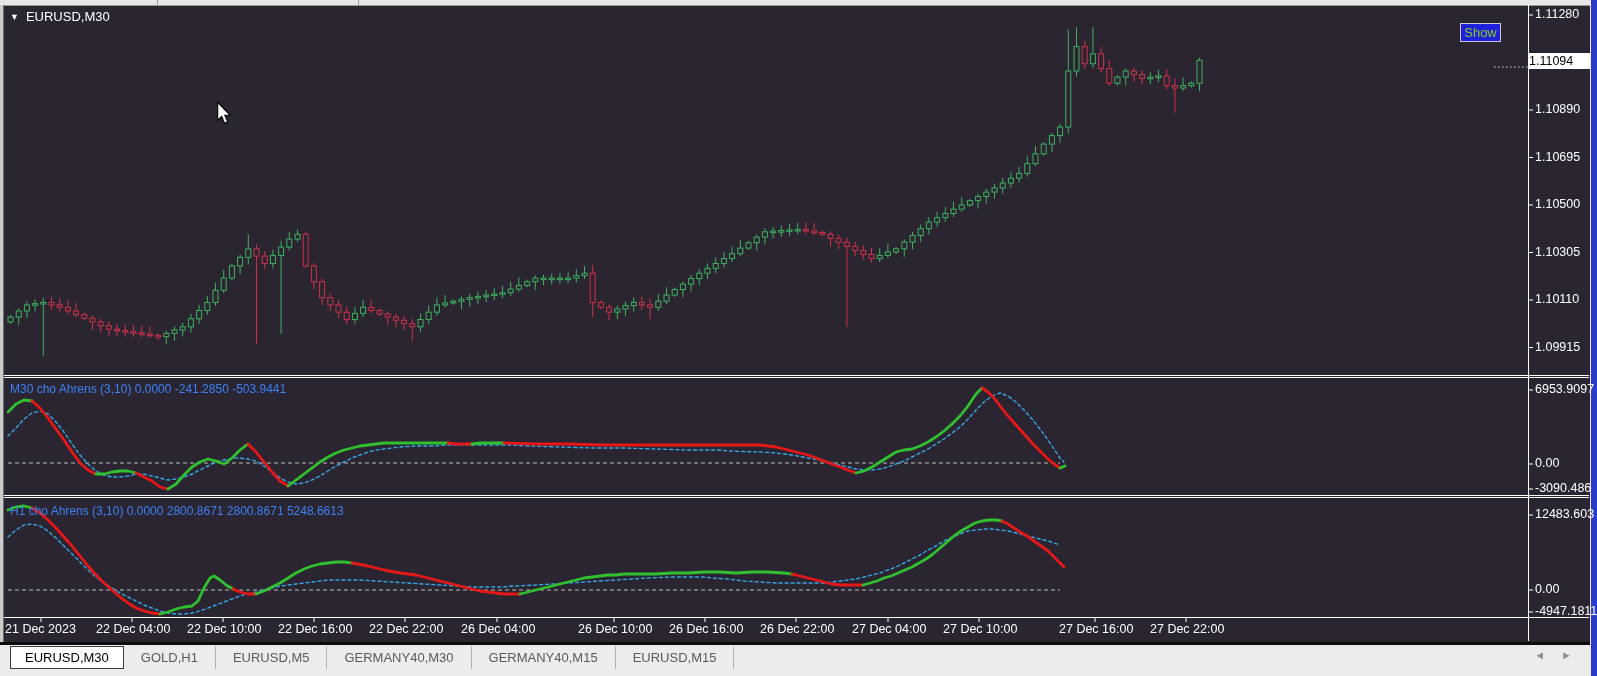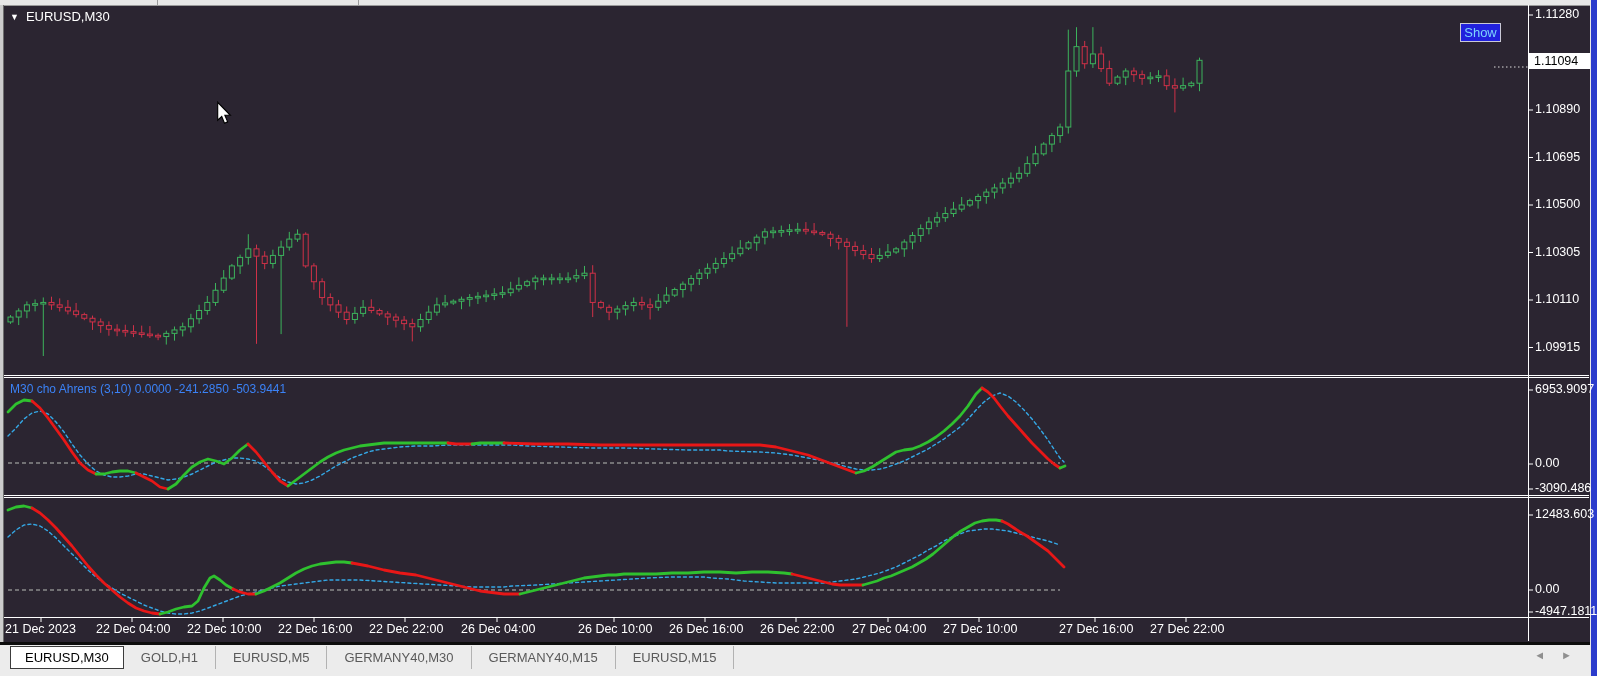--- a/index.html
+++ b/index.html
@@ -10,30 +10,30 @@
   }
   .abs{position:absolute;}
   #top-strip{left:0;top:0;width:1590px;height:5px;background:#e7e7e7;border-bottom:1px solid #9a9a9a;}
   .top-strip-sep{position:absolute;top:0;width:1px;height:5px;background:#9a9a9a;}
   #left-strip{left:0;top:5px;width:3px;height:637px;background:#cccccc;border-right:1px solid #6e6e6e;}
   #right-strip{right:0;top:0;width:6px;height:676px;background:#2b3ccc;border-left:1px solid #e8e8e8;}
   #chart-canvas{left:0;top:0;width:1597px;height:676px;}
   #symbol-label{left:10px;top:9px;color:#ffffff;font-size:13px;display:flex;align-items:center;gap:7px;}
   #symbol-label .tri{font-size:9px;position:relative;top:0px;}
   #show-button{
-    left:1460px;top:23px;width:41px;height:19px;background:#2121dd;color:#7dd3fc;
+    left:1460px;top:23px;width:41px;height:19px;background:#2121dd;color:#84cc16;
     border:1px solid #c9c9d6;font-size:13px;display:flex;align-items:center;justify-content:center;
     box-sizing:border-box;
   }
   .pane-label{color:#3b82f6;font-size:12px;white-space:nowrap;}
   #ind1-label{left:10px;top:382px;}
   #ind2-label{left:10px;top:504px;}
   #current-price{
     left:1529px;top:53px;width:61px;height:16px;background:#ffffff;color:#000000;
-    font-size:12.5px;display:flex;align-items:center;padding-left:5px;box-sizing:border-box;
+    font-size:12.5px;display:flex;align-items:center;box-sizing:border-box;
   }
   #tab-strip{left:0;top:642px;width:1590px;height:34px;background:#ececec;border-top:3px solid #0d0d0d;box-sizing:content-box;}
   #tabs-row{position:absolute;left:10px;top:1px;display:flex;align-items:stretch;height:23px;}
   .tab{display:flex;align-items:center;padding:0 17px;font-size:13px;color:#5a5a5a;white-space:nowrap;}
   .tab:not(.tab-active){border-right:1px solid #b2b2b2;}
   .tab-active{background:#ffffff;border:1px solid #3c3c3c;color:#000000;padding:0 14px;}
   #tab-scroll{position:absolute;right:18px;top:4px;display:flex;gap:16px;color:#8f8f8f;font-size:11px;}
   #tab-scroll span{cursor:pointer;}
   #mouse-cursor{left:215px;top:101px;pointer-events:none;}
 </style>
@@ -433,20 +433,21 @@
   <div id="symbol-label" class="abs">
     <span class="tri">▼</span>
     <span>EURUSD,M30</span>
   </div>
 
   <div id="show-button" class="abs">Show</div>
 
   <div id="current-price" class="abs">1.11094</div>
 
   <div id="ind1-label" class="abs pane-label">M30 cho Ahrens (3,10) 0.0000 -241.2850 -503.9441</div>
+  <div id="ind2-label" class="abs pane-label">H1 cho Ahrens (3,10) 0.0000 2800.8671 2800.8671 5248.6613</div>
 
   <div id="tab-strip" class="abs">
     <div id="tabs-row">
         <div class="tab tab-active">EURUSD,M30</div>
         <div class="tab">GOLD,H1</div>
         <div class="tab">EURUSD,M5</div>
         <div class="tab">GERMANY40,M30</div>
         <div class="tab">GERMANY40,M15</div>
         <div class="tab">EURUSD,M15</div>
       </div>

